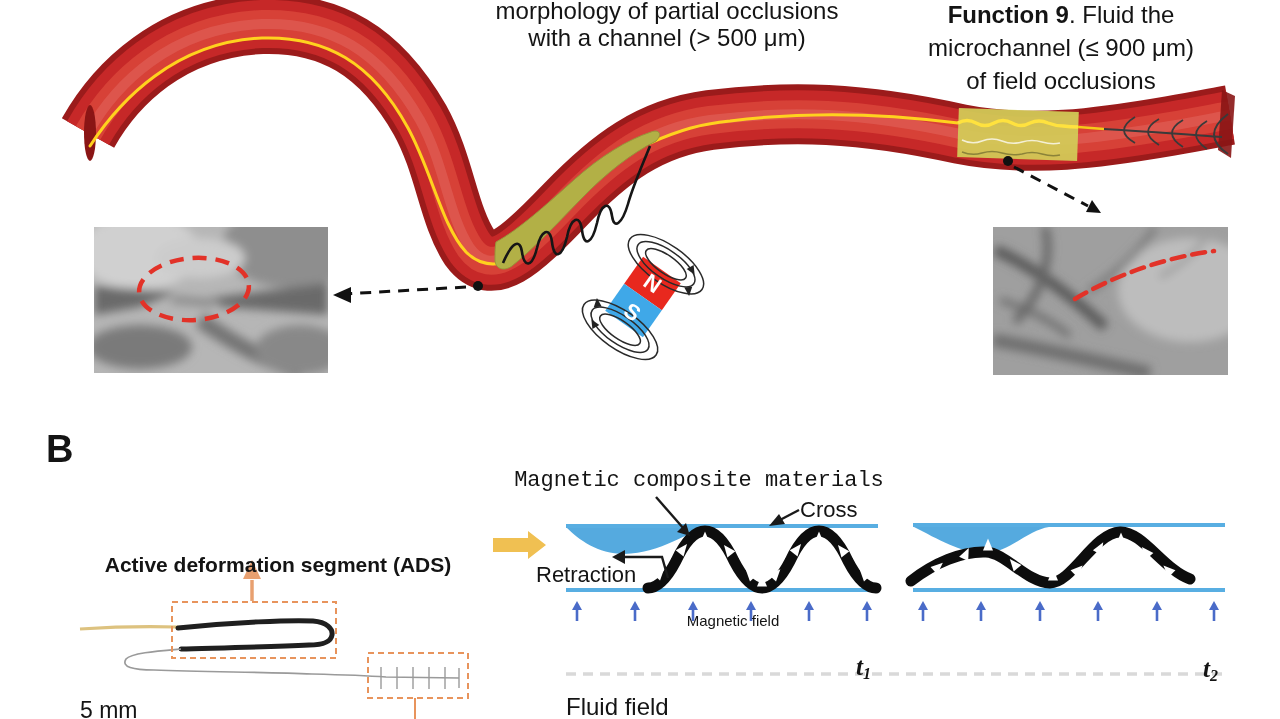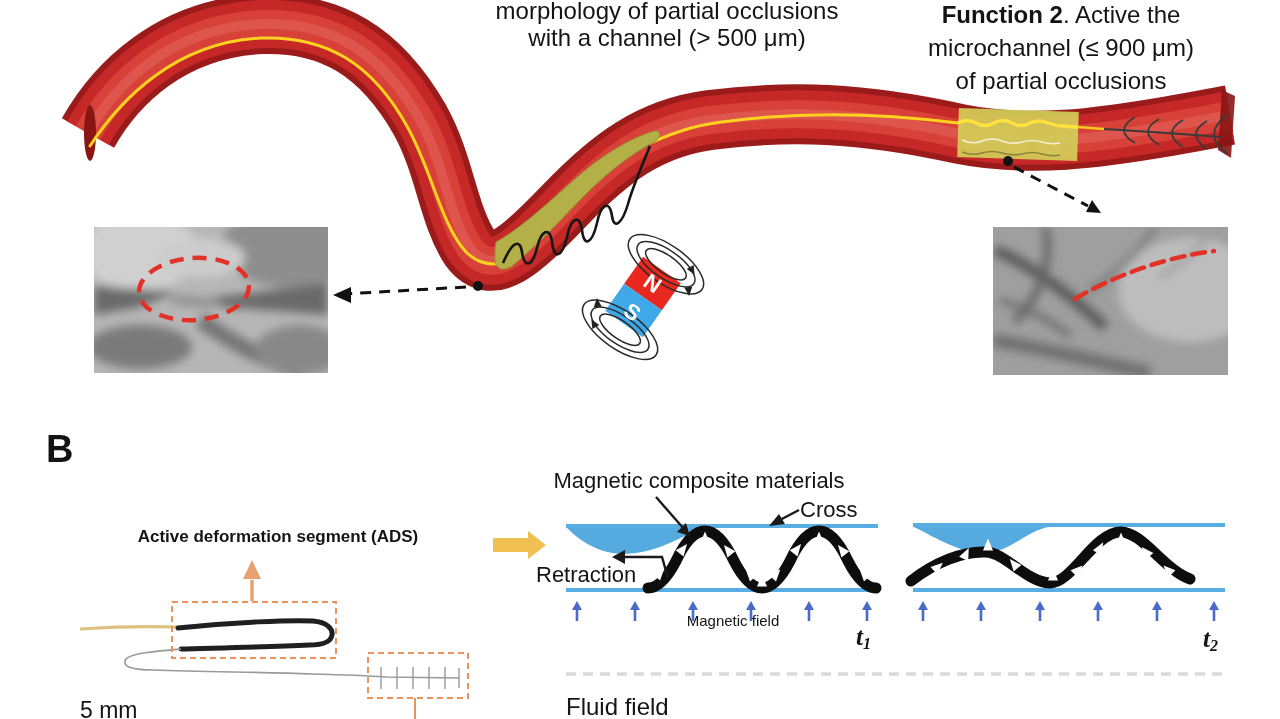--- a/index.html
+++ b/index.html
@@ -4,28 +4,28 @@
 <style>
   html,body{margin:0;padding:0;background:#fff;}
   .stage{position:relative;width:1280px;height:719px;background:#ffffff;overflow:hidden;
          font-family:"Liberation Sans","DejaVu Sans",sans-serif;color:#111;}
   .stage svg{position:absolute;left:0;top:0;}
   .lbl{position:absolute;white-space:nowrap;color:#141414;}
   .ctr{transform:translateX(-50%);text-align:center;}
   .cap-left{left:667px;top:-3px;font-size:24px;line-height:27px;}
   .cap-right{left:1061px;top:-2px;font-size:24px;line-height:33px;}
   .b-label{left:46px;top:428px;font-size:38px;font-weight:bold;}
-  .ads-label{left:278px;top:527px;font-size:17px;font-weight:bold;}
+  .ads-label{left:278px;top:553px;font-size:21px;font-weight:bold;}
   .scale-label{left:80px;top:697px;font-size:23px;}
-  .mcm-label{left:699px;top:468px;font-size:22px;}
+  .mcm-label{left:699px;top:468px;font-size:22px;font-family:Liberation Mono, monospace;}
   .lumen-label{left:800px;top:497px;font-size:22px;}
   .retraction-label{left:536px;top:562px;font-size:22px;}
   .magfield-label{left:733px;top:612px;font-size:15px;}
   .fluid-label{left:566px;top:693px;font-size:24px;text-align:right;}
-  .t-label{font-size:25px;font-weight:bold;font-style:italic;font-family:"Liberation Serif","DejaVu Serif",serif;}
+  .t-label{font-size:25px;font-weight:bold;font-style:italic;font-family:"Liberation Serif","DejaVu Serif",serif;margin-top:30px;}
   .t-label sub{font-size:16px;line-height:0;vertical-align:-4px;}
   .t1-label{left:856px;top:623px;}
   .t2-label{left:1203px;top:625px;text-align:right;}
 </style>
 </head>
 <body>
 
 <div class="stage">
 
 <svg width="1280" height="719" viewBox="0 0 1280 719">
@@ -232,23 +232,23 @@
 
   <line x1="566" y1="674" x2="1224" y2="674" stroke="#d9d9d9" stroke-width="3.5" stroke-dasharray="10 7"></line>
 </svg>
 
 <div class="lbl ctr cap-left">
   <div>morphology of partial occlusions</div>
   <div>with a channel (&gt; 500 μm)</div>
 </div>
 
 <div class="lbl ctr cap-right">
-  <div><b>Function 2</b><span>. Active the</span></div>
+  <div><b>Function 9</b><span>. Fluid the</span></div>
   <div>microchannel (≤ 900 μm)</div>
-  <div>of partial occlusions</div>
+  <div>of field occlusions</div>
 </div>
 
 <div class="lbl b-label">B</div>
 
 <div class="lbl ctr ads-label">Active deformation segment (ADS)</div>
 
 <div class="lbl scale-label">5 mm</div>
 
 <div class="lbl ctr mcm-label">Magnetic composite materials</div>
 

